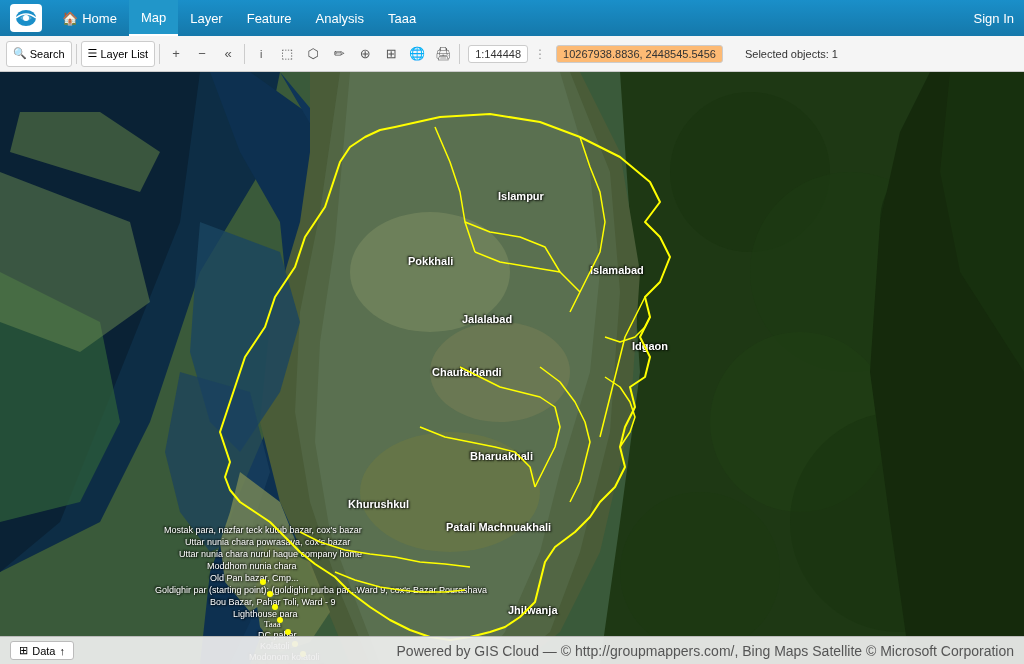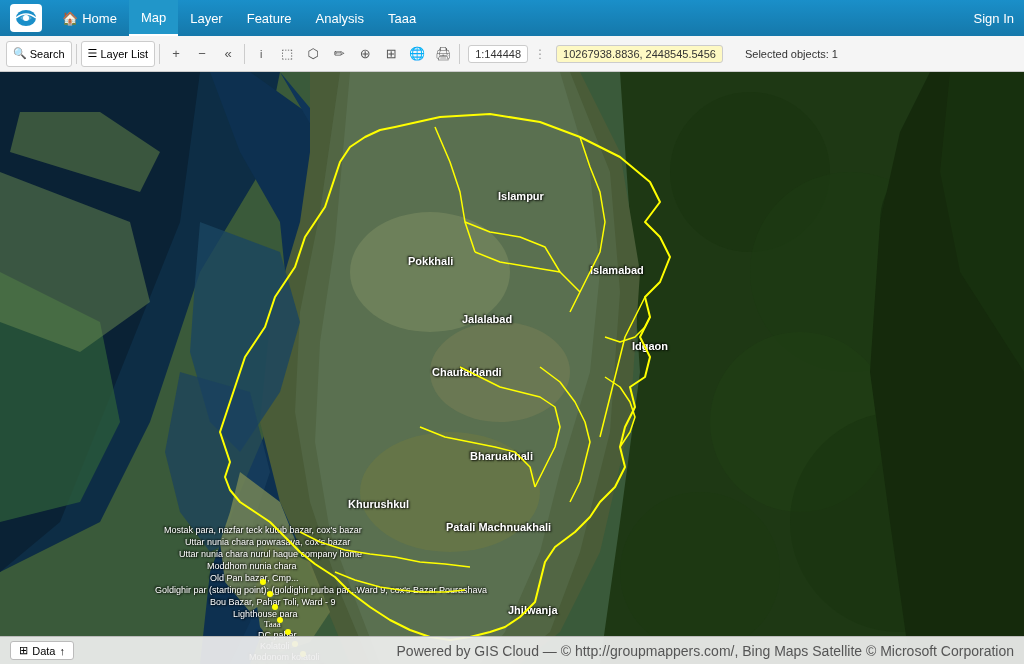--- a/index.html
+++ b/index.html
@@ -95,21 +95,21 @@
       background: #fff;
       border: 1px solid #ccc;
       padding: 2px 6px;
       border-radius: 3px;
     }
     .coord-info {
       font-size: 11px;
       color: #333;
       margin-left: 4px;
       padding: 2px 6px;
-      background: #fef9c3;
+      background: #fdba74;
       border: 1px solid #ccc;
       border-radius: 3px;
     }
     .selected-info {
       font-size: 11px;
       color: #333;
       margin-left: 20px;
     }
 
     

